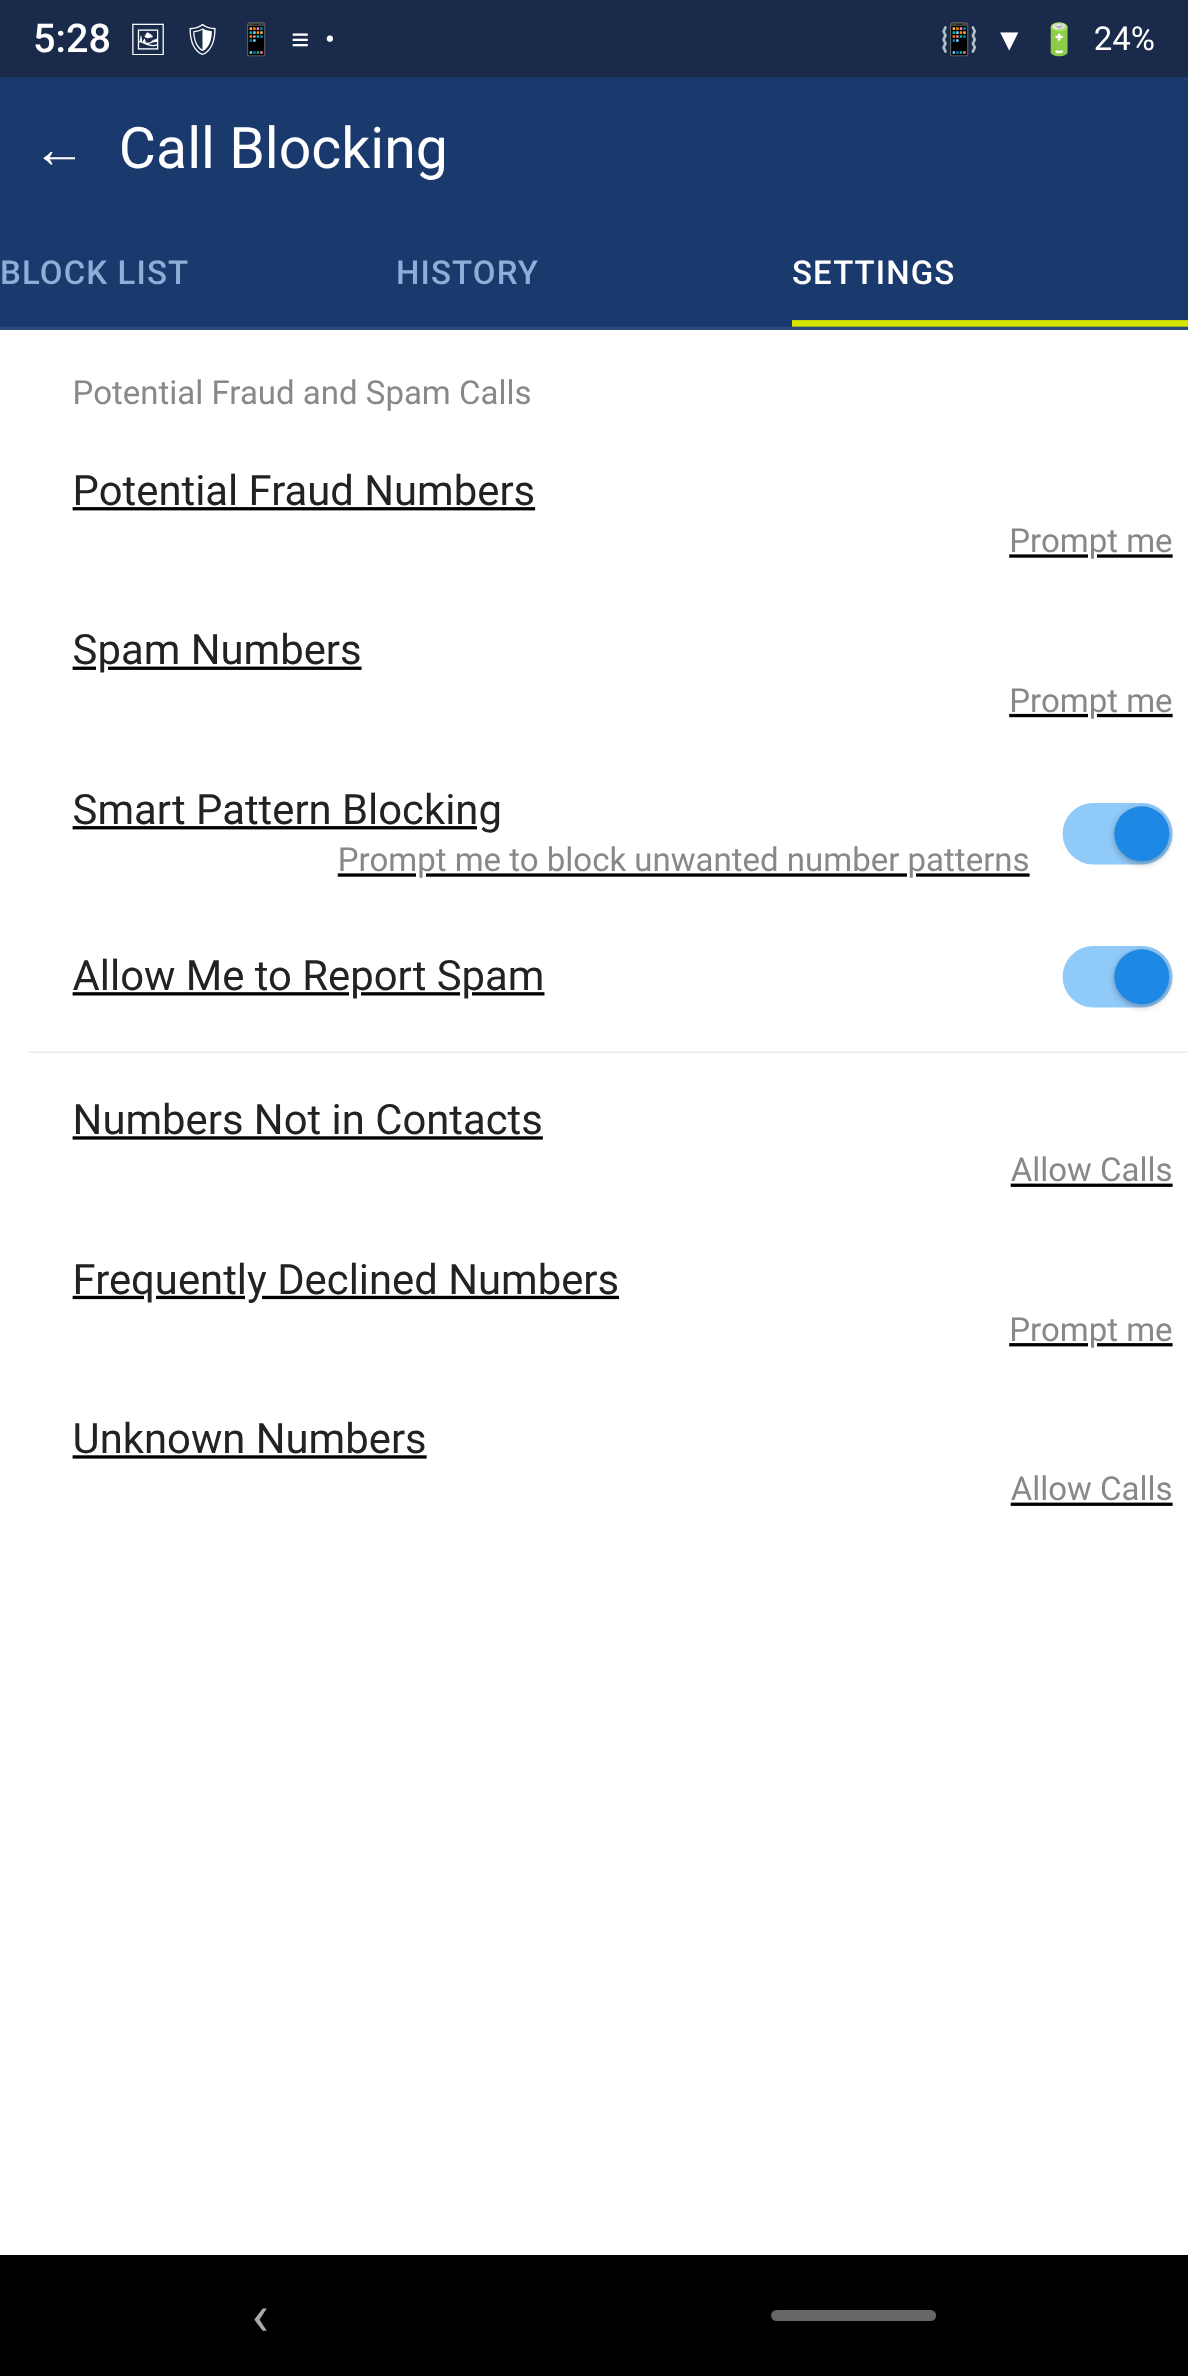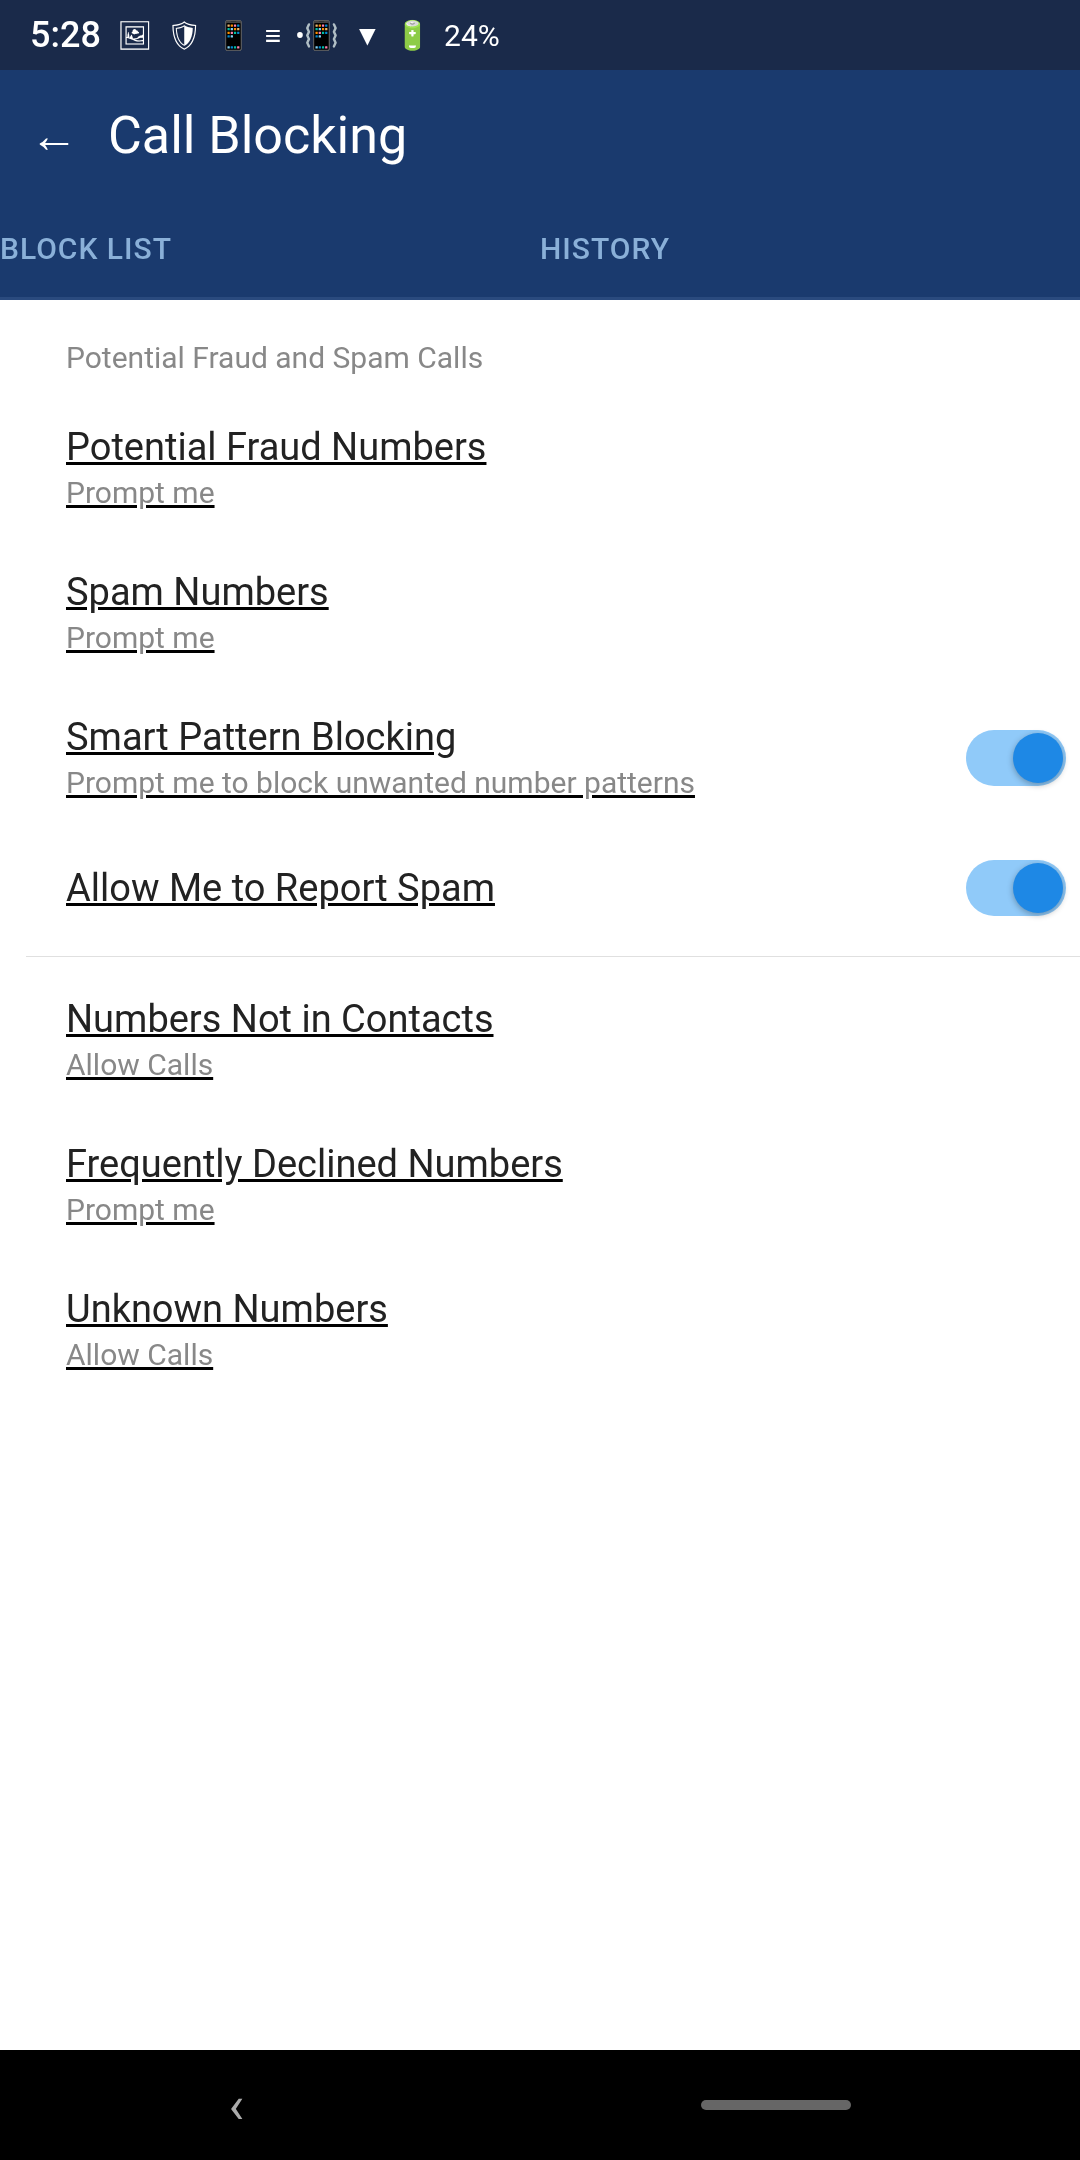--- a/index.html
+++ b/index.html
@@ -14,21 +14,21 @@
       position: relative;
     }
 
     
     .status-bar {
       width: 100%;
       height: 70px;
       background: #1a2a4a;
       display: flex;
       align-items: center;
-      justify-content: flex-start;
+      justify-content: space-between;
       padding: 0 30px;
     }
 
     .status-left {
       display: flex;
       align-items: center;
       gap: 16px;
     }
 
     .status-time {
@@ -153,20 +153,21 @@
     .settings-item-title {
       font-size: 38px;
       color: #222222;
       font-weight: 400;
     }
 
     .settings-item-subtitle {
       font-size: 30px;
       color: #888888;
       margin-top: 6px;
+      text-align: right;
     }
 
     
     .toggle-container {
       position: relative;
       width: 100px;
       height: 56px;
       flex-shrink: 0;
     }
 
@@ -259,20 +260,23 @@
   </div>
   <span class="header-title">Call Blocking</span>
 </div>
 
 <div class="tab-bar">
   <div class="tab">
     <span>BLOCK LIST</span>
   </div>
   <div class="tab">
     <span>HISTORY</span>
+  </div>
+  <div class="tab active">
+    <span>SETTINGS</span>
   </div>
 </div>
 
 <div class="content">
 
   <div class="section-header">
     <span>Potential Fraud and Spam Calls</span>
   </div>
 
   <div class="settings-item">

